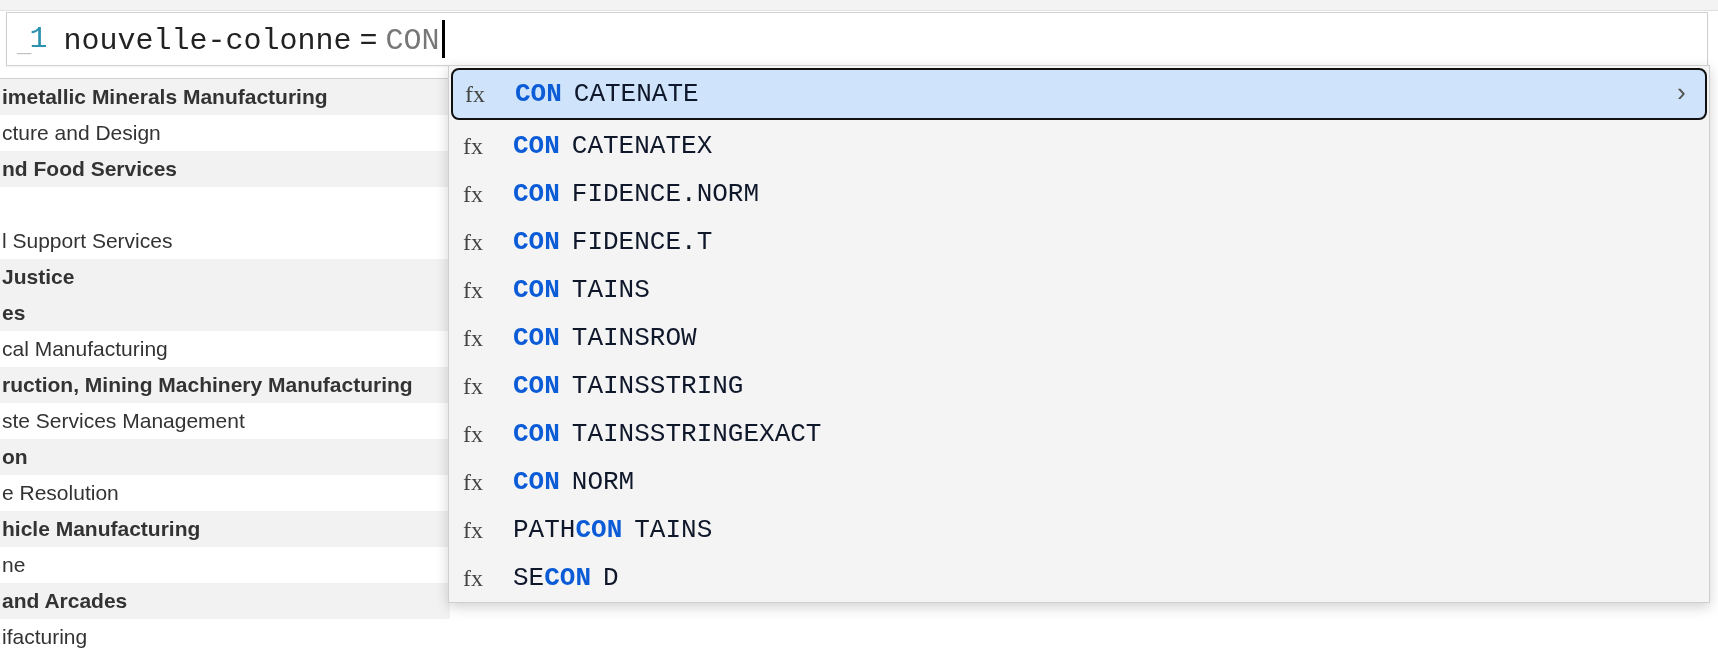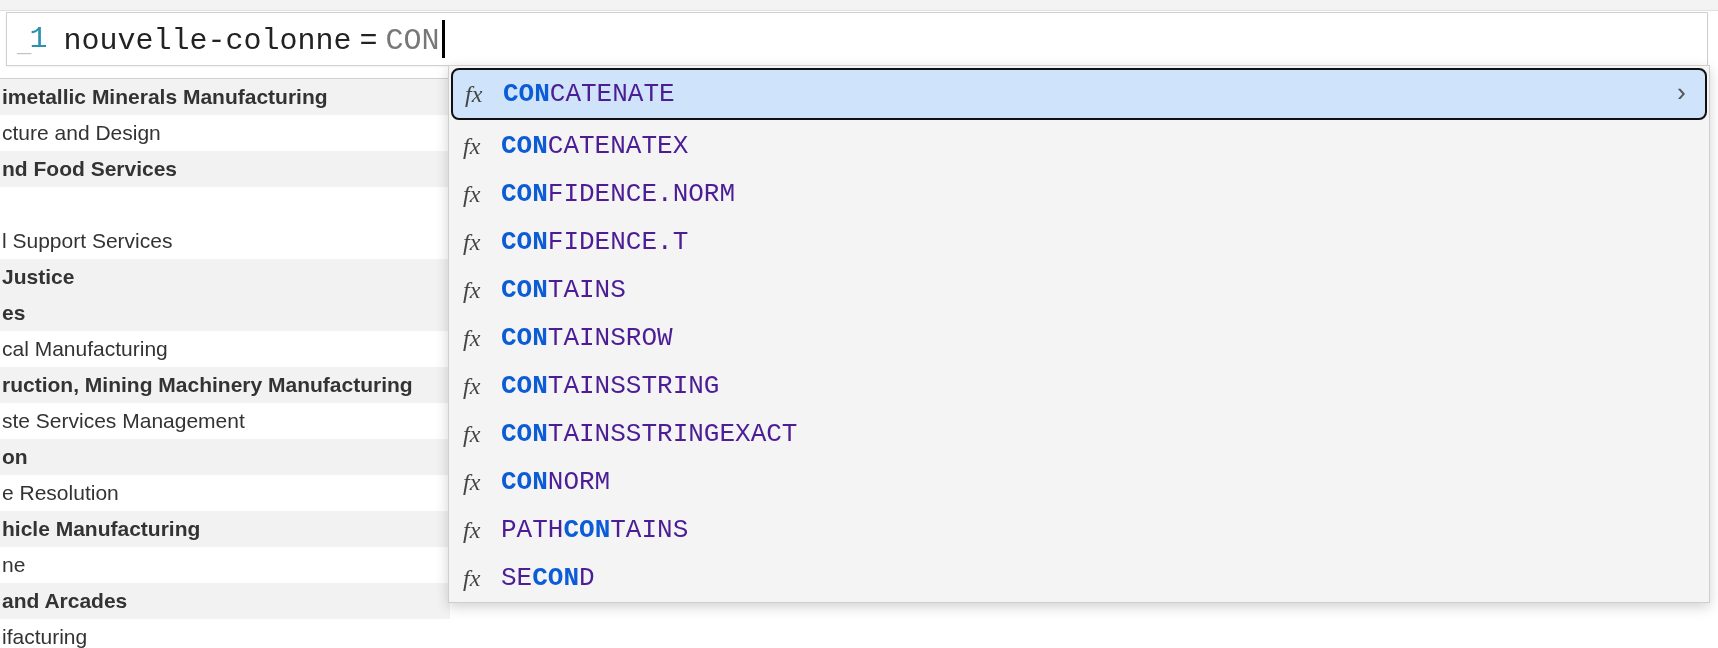--- a/index.html
+++ b/index.html
@@ -103,30 +103,29 @@
   }
   .ac-item.selected {
     background: #cfe4fa;
     border: 2px solid #111;
     border-radius: 8px;
     height: 48px;
     margin: 2px;
     padding: 0 12px 0 12px;
   }
   .fx {
-    font-style: italic;
     font-family: "Times New Roman", serif;
     font-size: 24px;
     color: #444;
     width: 38px;
     flex: 0 0 38px;
   }
   .fn-name { flex: 1; }
   .match { color:#0b5cd6; font-weight: 600; }
-  .rest  { color:#4c1d95; }
+  .rest  { color:#0f172a;padding-left:12px; }
   .chev {
     font-size: 26px;
     color: #555;
     padding-right: 4px;
   }
 </style>
 </head>
 <body>
 
 <div class="top-bar"></div>

